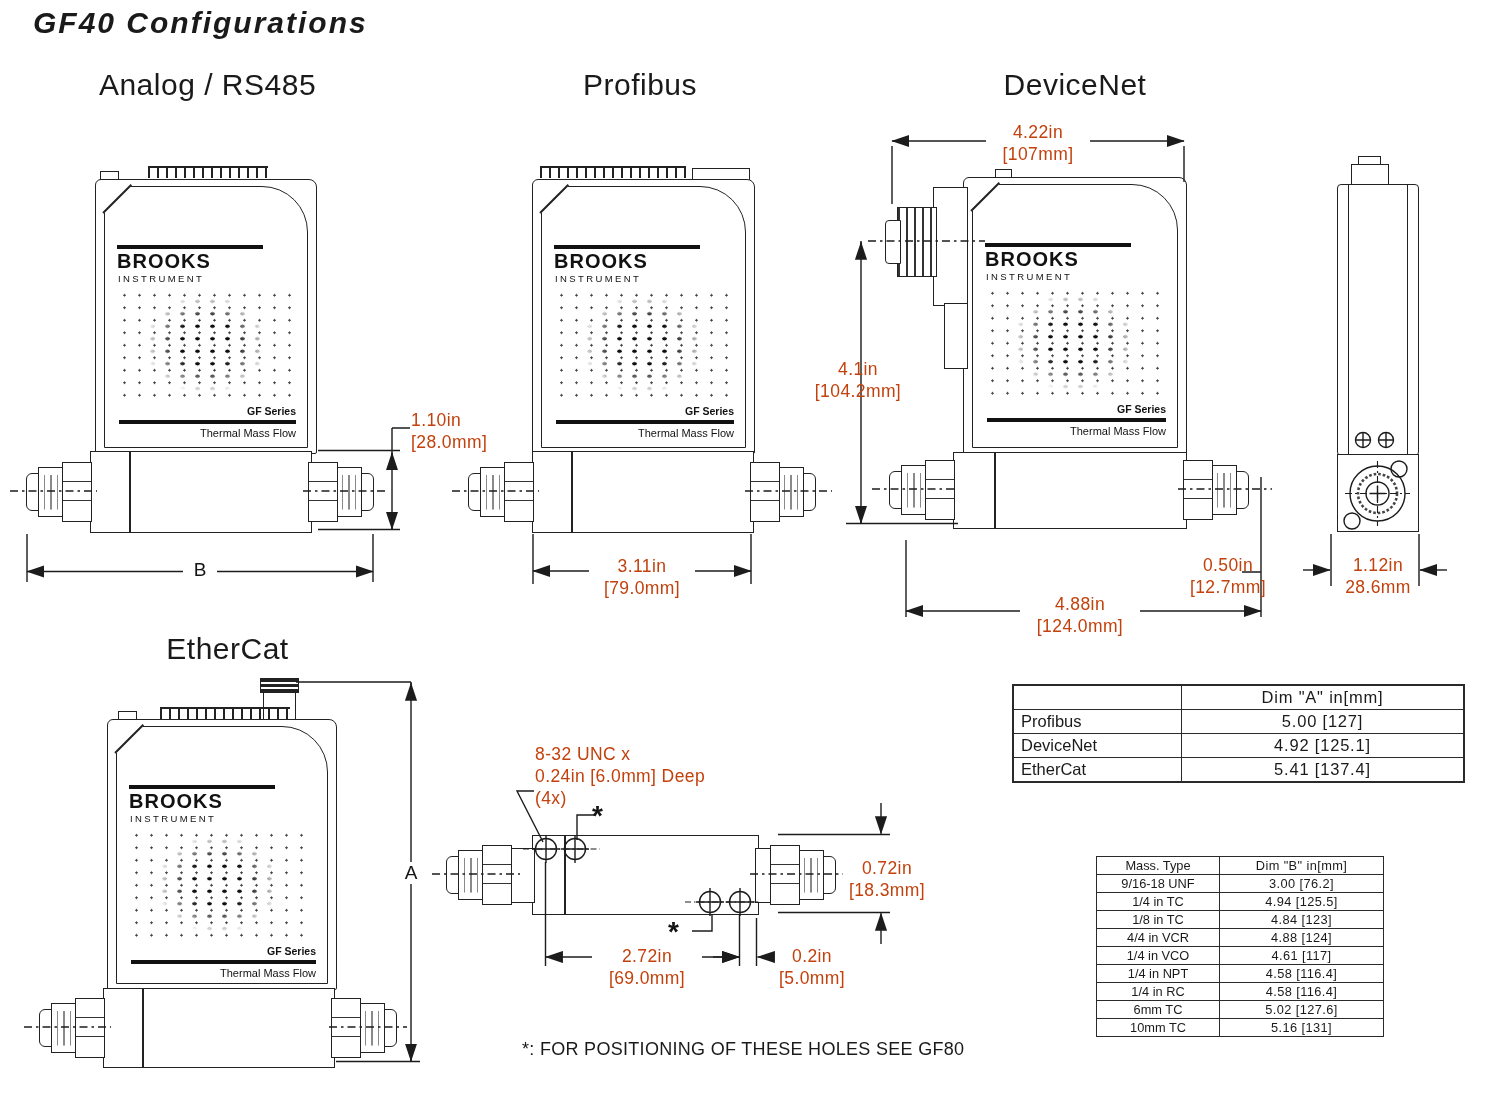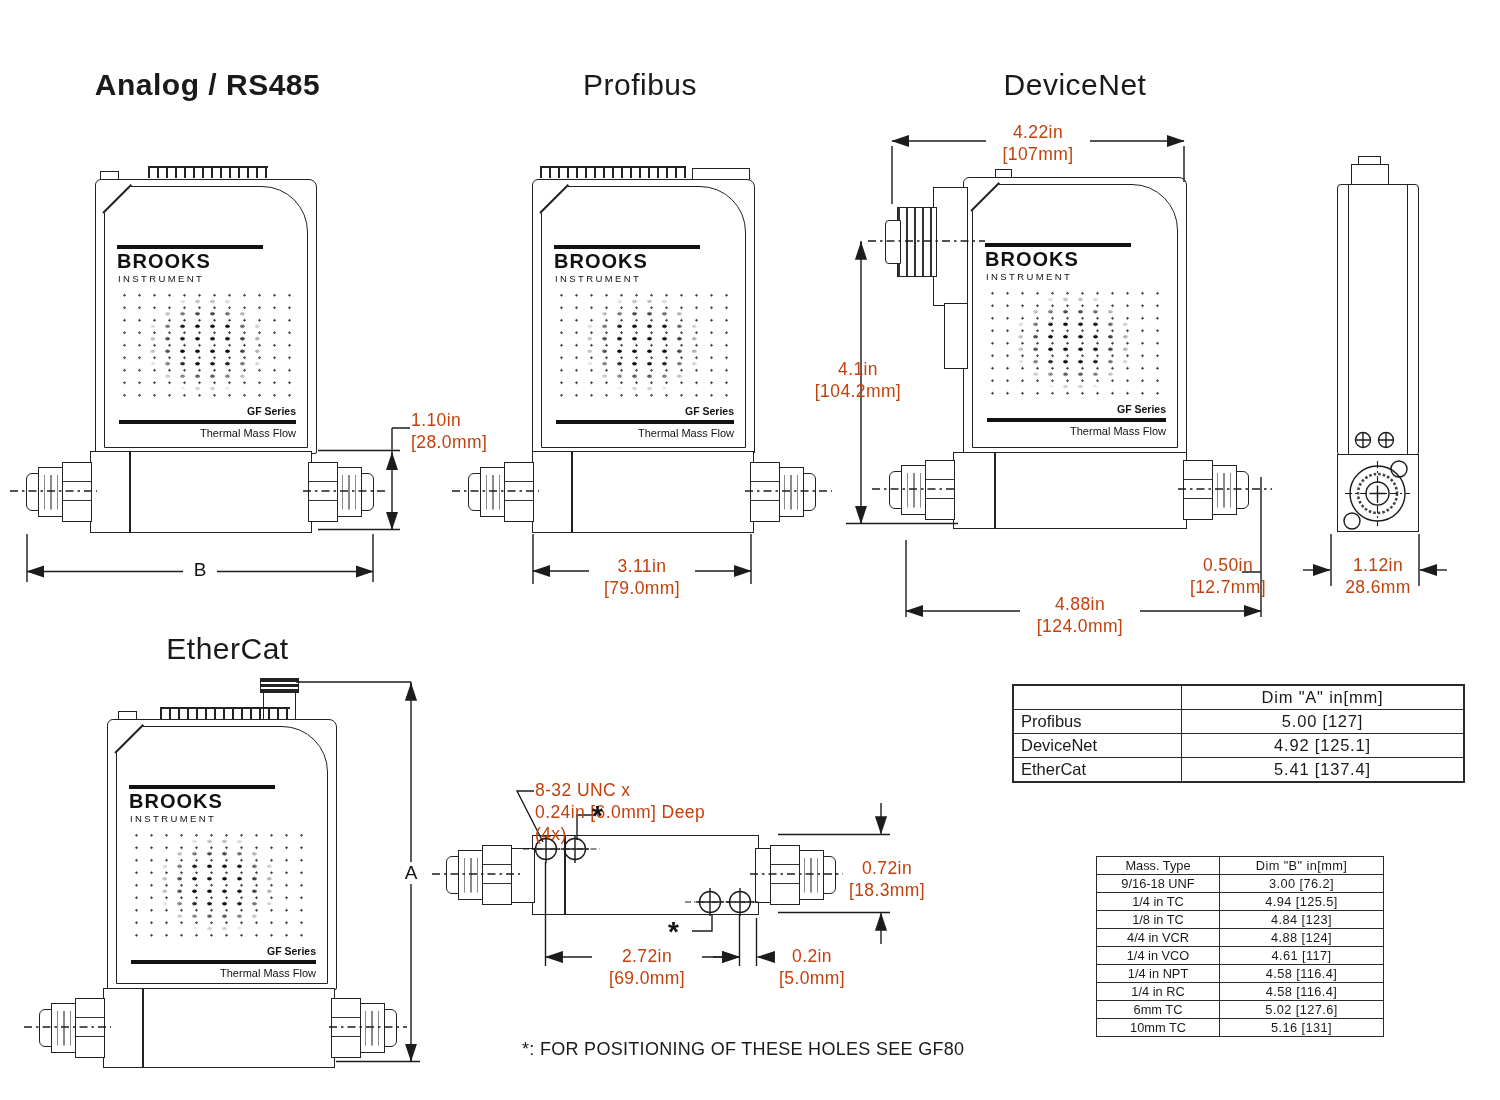--- a/index.html
+++ b/index.html
@@ -83,21 +83,22 @@
   .tblB{left:1096px;top:856px;border:1.8px solid #2a2a2a;}
   .tblB td{font-size:12.8px;height:14.6px;text-align:center;}
   .tblB .c1{width:120px;}
   .tblB .c2{width:161px;letter-spacing:0.4px;}
 </style>
 </head>
 <body>
 
 <div class="stage">
 
-  <div class="h2" style="left:85px;top:68px;width:245px;font-weight:bold;">Analog / RS485</div>
+  <div class="title">GF40 Configurations</div>
+  <div class="h2" style="left:85px;top:68px;width:245px;">Analog / RS485</div>
   <div class="h2" style="left:545px;top:68px;width:190px;">Profibus</div>
   <div class="h2" style="left:975px;top:68px;width:200px;">DeviceNet</div>
   <div class="h2" style="left:140px;top:632px;width:175px;">EtherCat</div>
 
   <div>
     <div class="bump" style="left:100px;top:171px;width:17px;height:9px;"></div>
     <div class="teeth" style="left:148px;top:166px;width:120px;"></div>
     <div class="dev-body" style="left:95px;top:179px;width:220px;height:273px;">
       <div class="dev-panel">
         <div class="dev-cut"></div>
@@ -395,21 +396,21 @@
   </div>
   <div class="dt" style="left:1020px;top:594px;width:120px;">
     <span>4.88in</span>
       <span>[124.0mm]</span>
   </div>
   <div class="dt noband" style="left:1337px;top:555px;width:82px;">
     <span>1.12in</span>
       <span>28.6mm</span>
   </div>
   <div class="lab" style="left:397px;top:862px;width:28px;">A</div>
-  <div class="dt left noband" style="left:535px;top:743px;width:238px;line-height:22px;margin-top:36px;">
+  <div class="dt left noband" style="left:535px;top:743px;width:238px;line-height:22px;">
     <span>8-32 UNC x</span>
       <span>0.24in [6.0mm] Deep</span>
       <span>(4x)</span>
   </div>
   <div class="star" style="left:592px;top:803px;">*</div>
   <div class="star" style="left:668px;top:919px;">*</div>
   <div class="dt" style="left:592px;top:946px;width:110px;">
     <span>2.72in</span>
       <span>[69.0mm]</span>
   </div>

